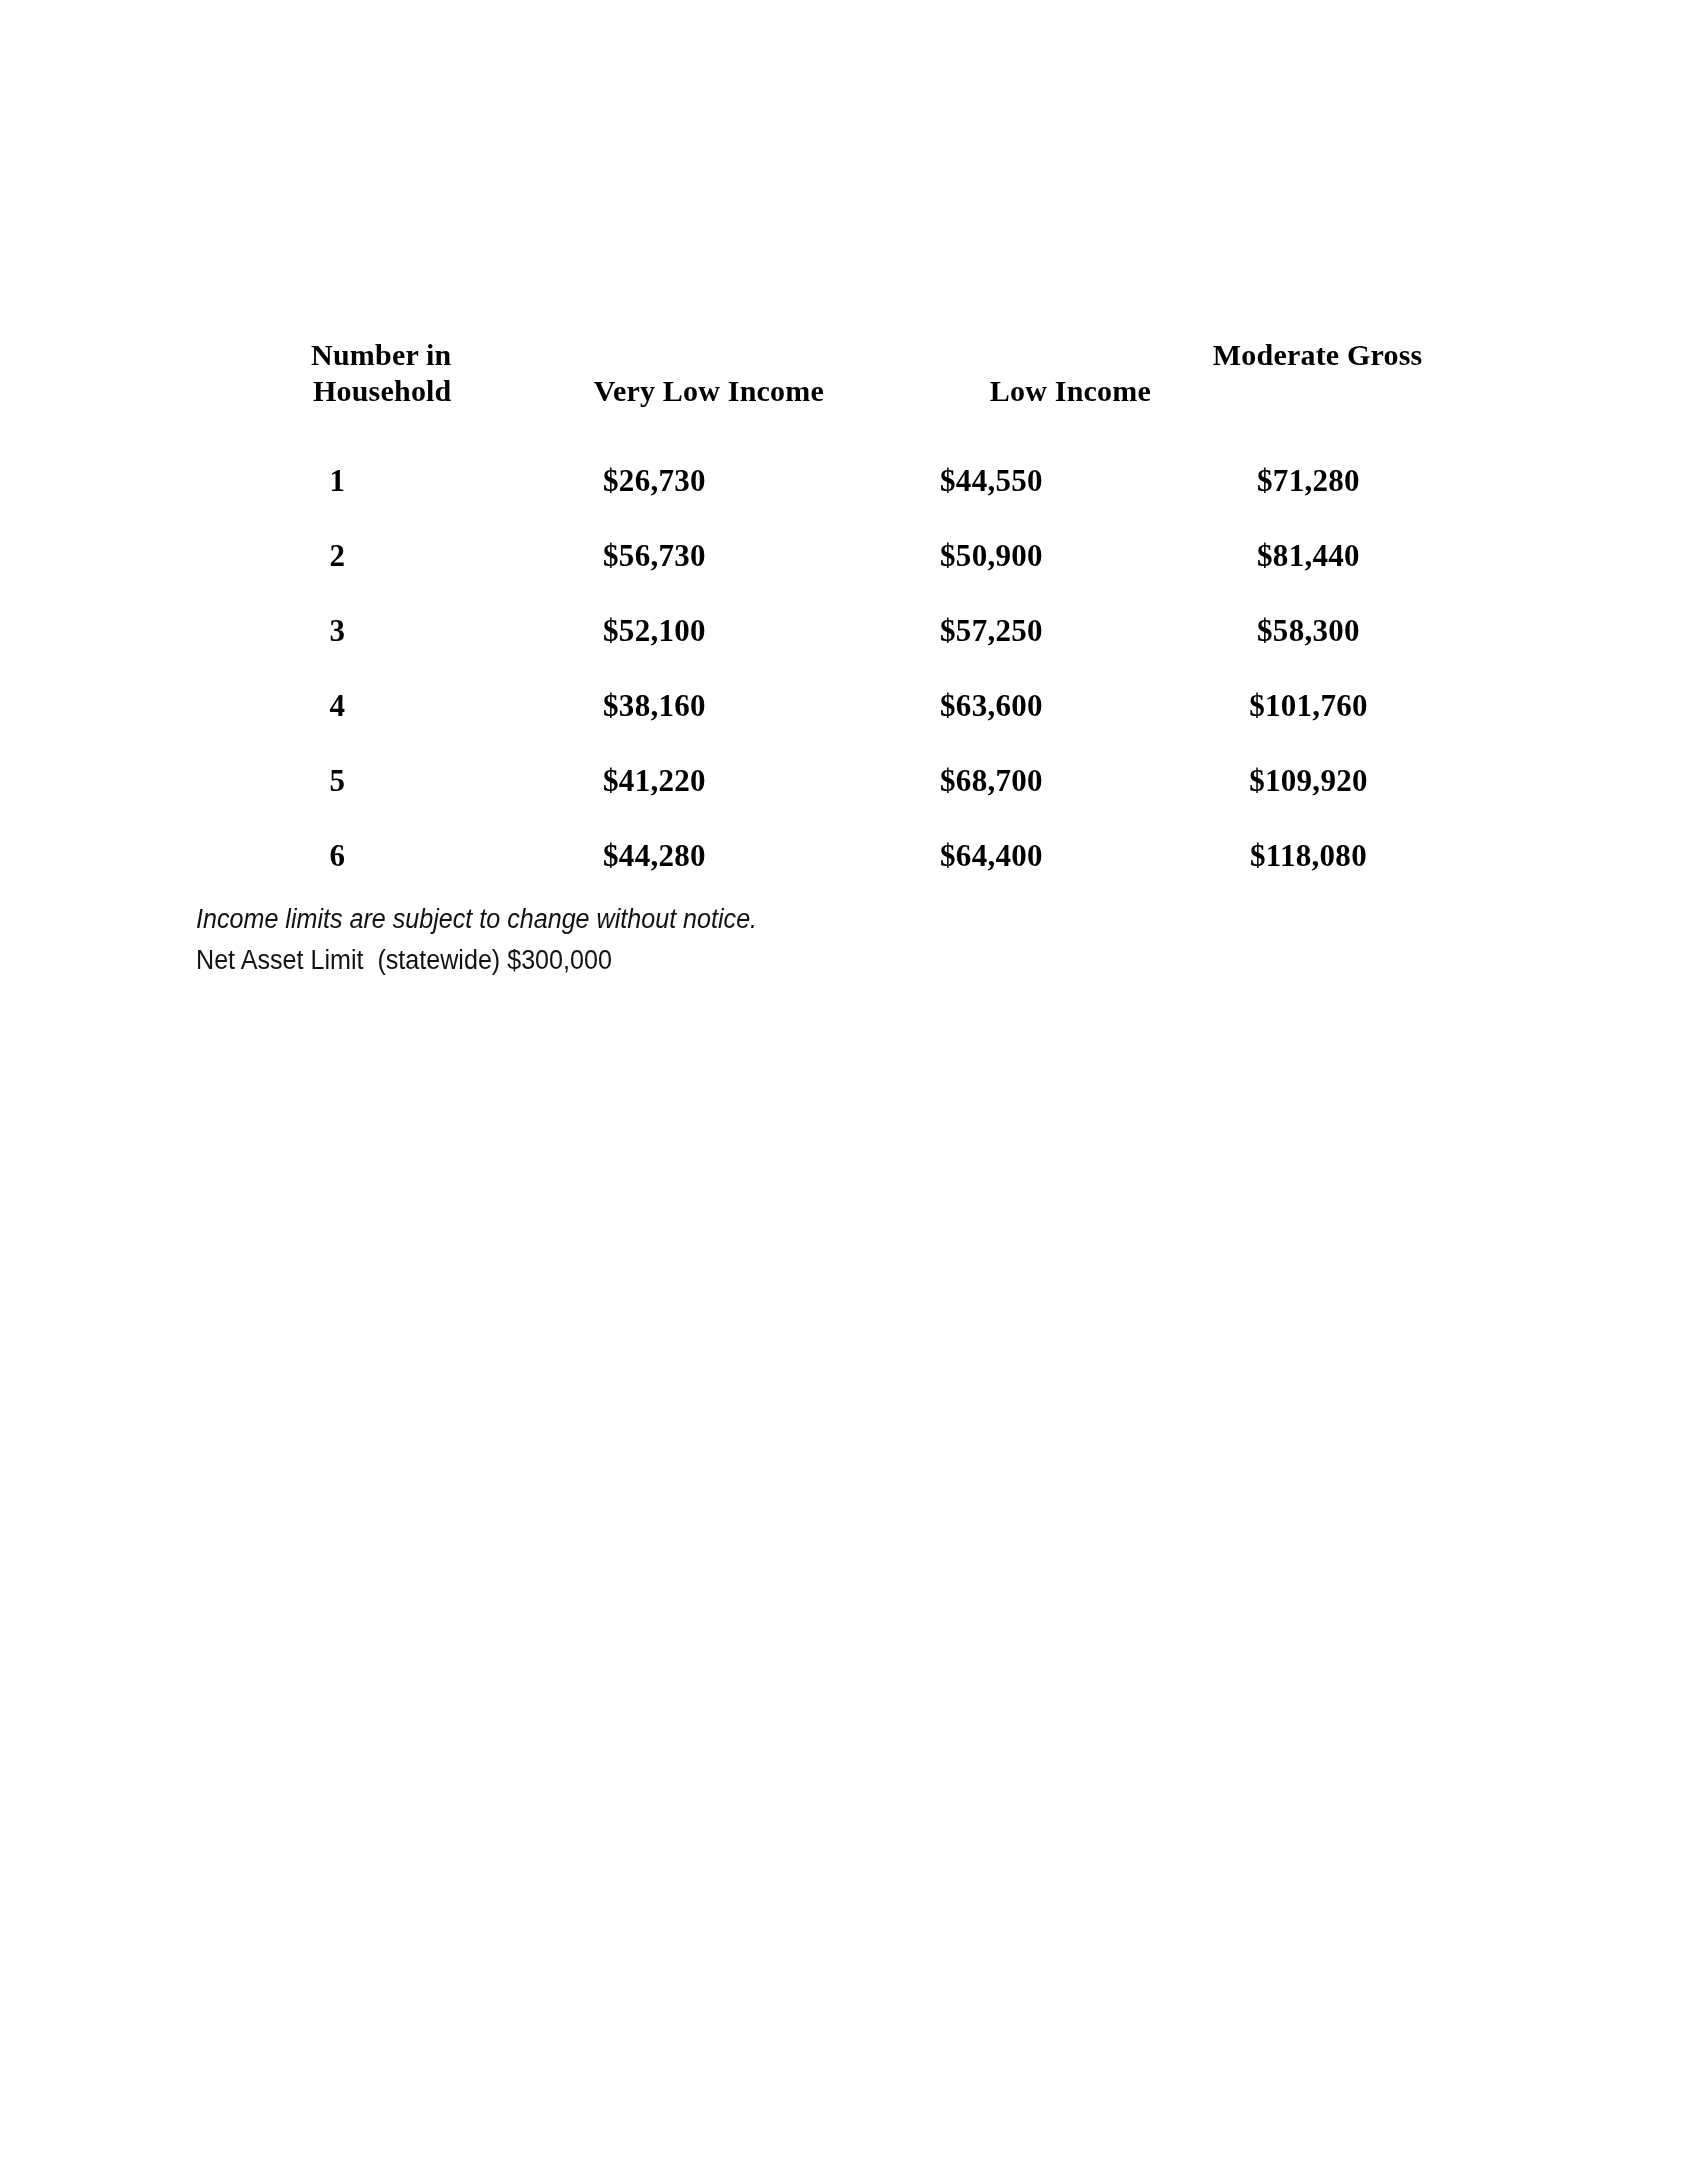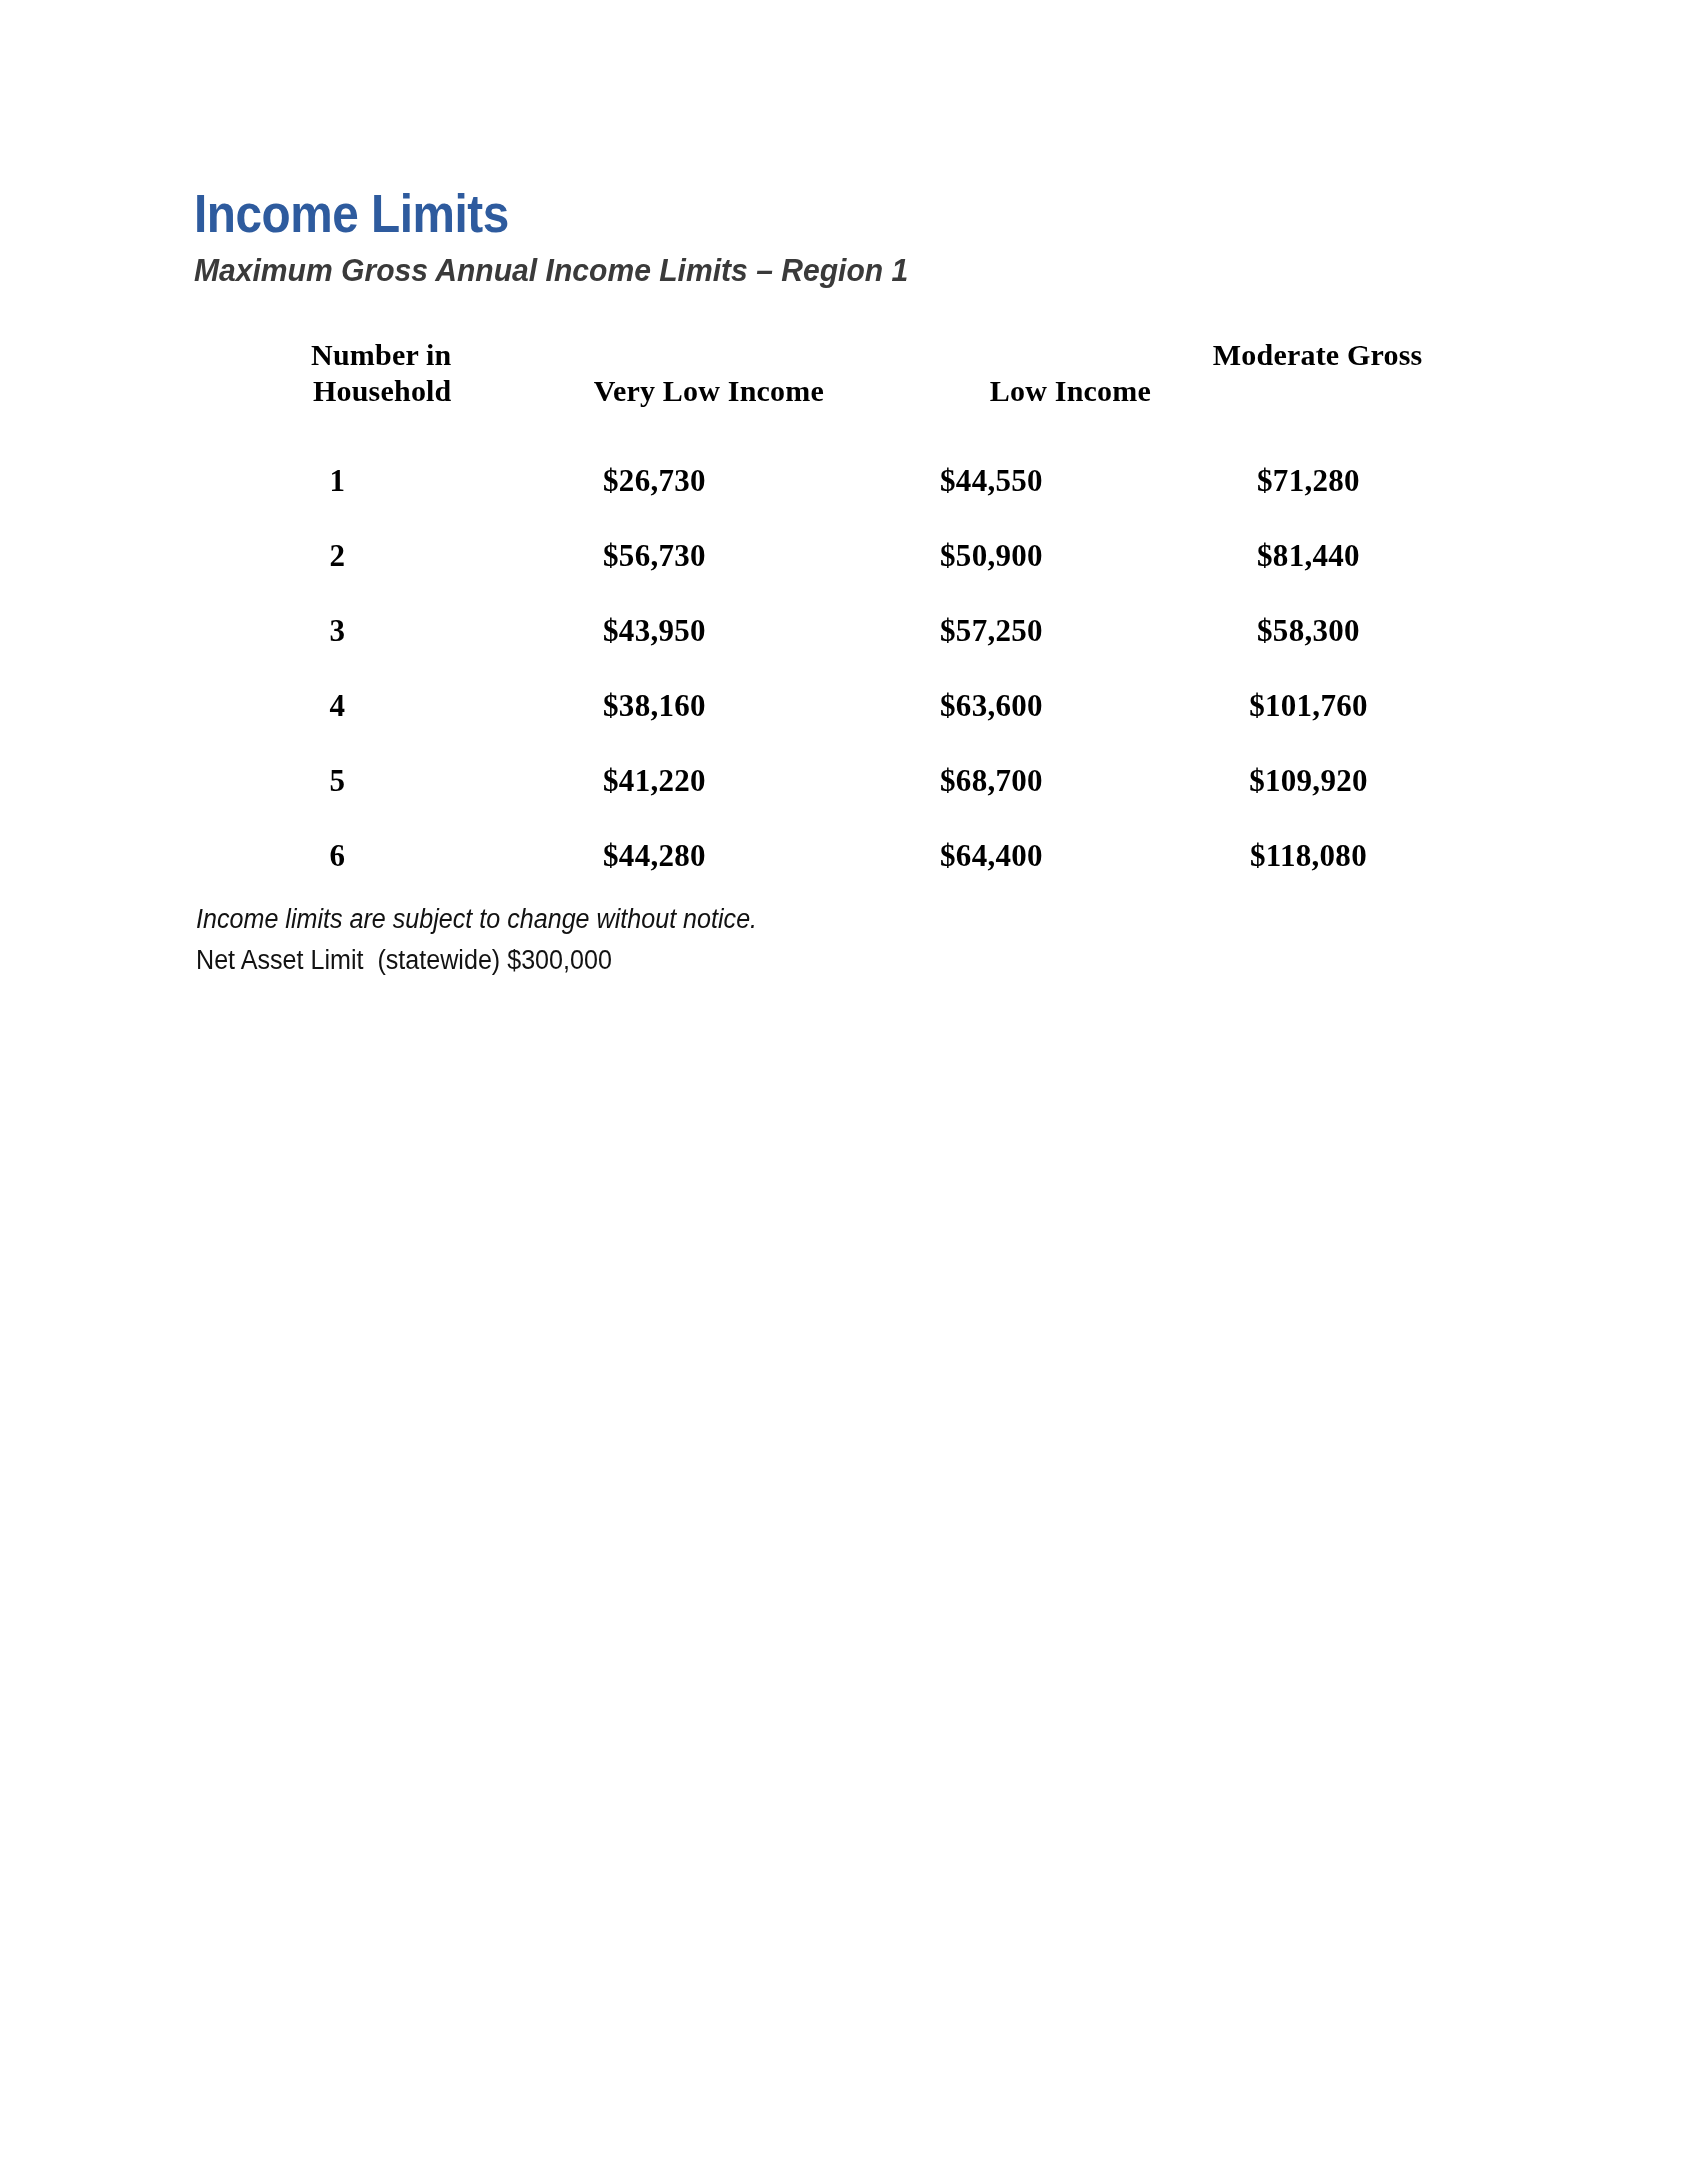--- a/index.html
+++ b/index.html
@@ -136,24 +136,20 @@
 
   .footnote.italic {
     font-style: italic;
   }
 </style>
 </head>
 <body>
 
 <div class="page">
 
-  <div class="heading-block">
-    <div class="doc-title">Income Limits</div>
-    <div class="doc-subtitle">Maximum Gross Annual Income Limits – Region 1</div>
-  </div>
 
   <table class="income-table">
     <colgroup>
       <col class="c-household">
       <col class="c-verylow">
       <col class="c-low">
       <col class="c-moderate">
     </colgroup>
     <thead>
       <tr>
@@ -179,21 +175,21 @@
         <td>$71,280</td>
       </tr>
       <tr>
         <td>2</td>
         <td>$56,730</td>
         <td>$50,900</td>
         <td>$81,440</td>
       </tr>
       <tr>
         <td>3</td>
-        <td>$43,950</td>
+        <td>$52,100</td>
         <td>$57,250</td>
         <td>$58,300</td>
       </tr>
       <tr>
         <td>4</td>
         <td>$38,160</td>
         <td>$63,600</td>
         <td>$101,760</td>
       </tr>
       <tr>

